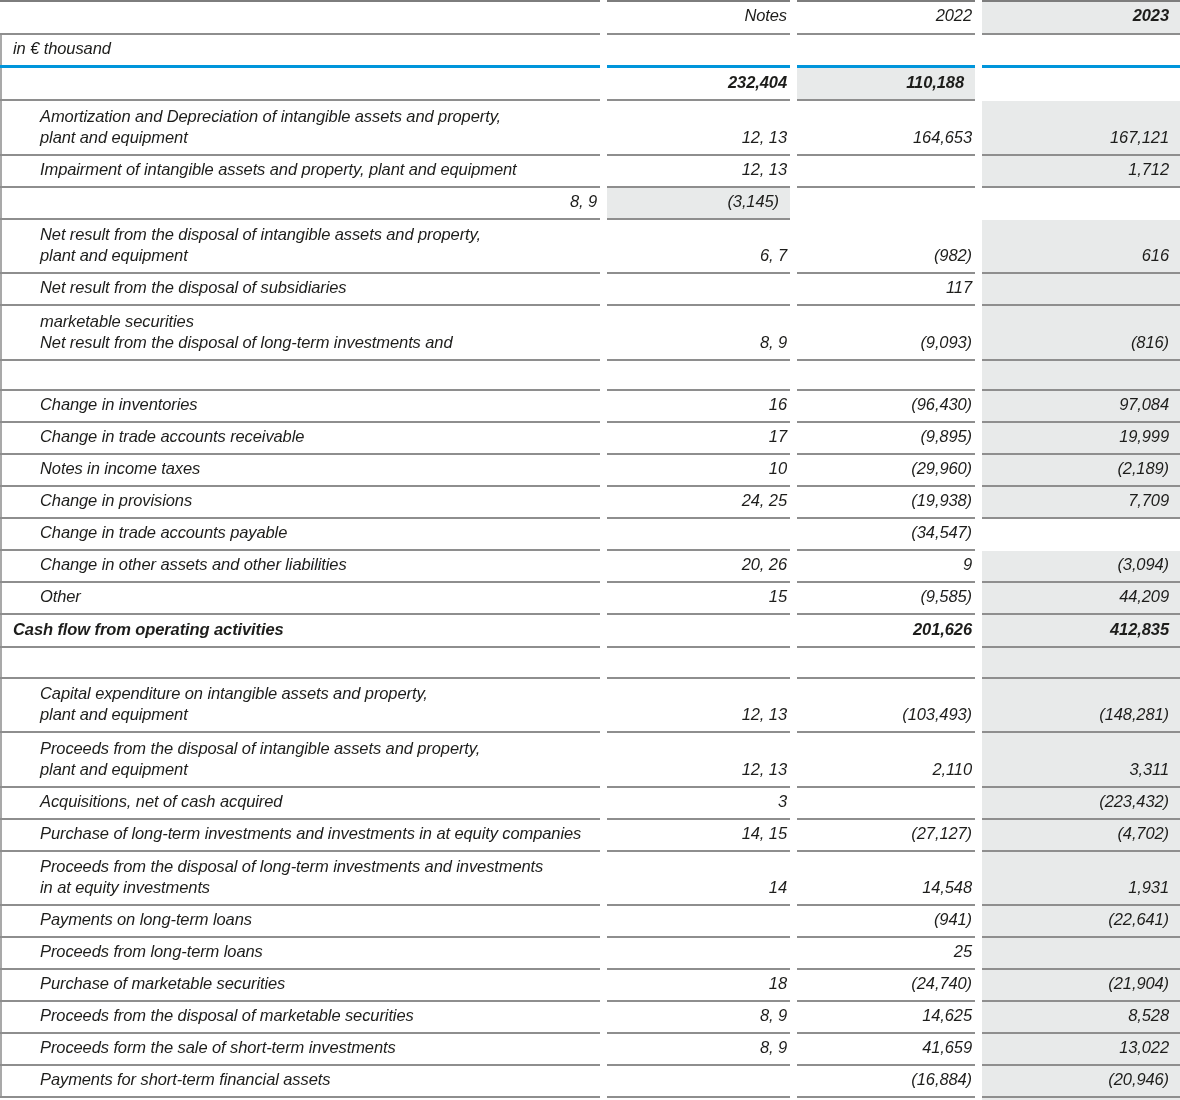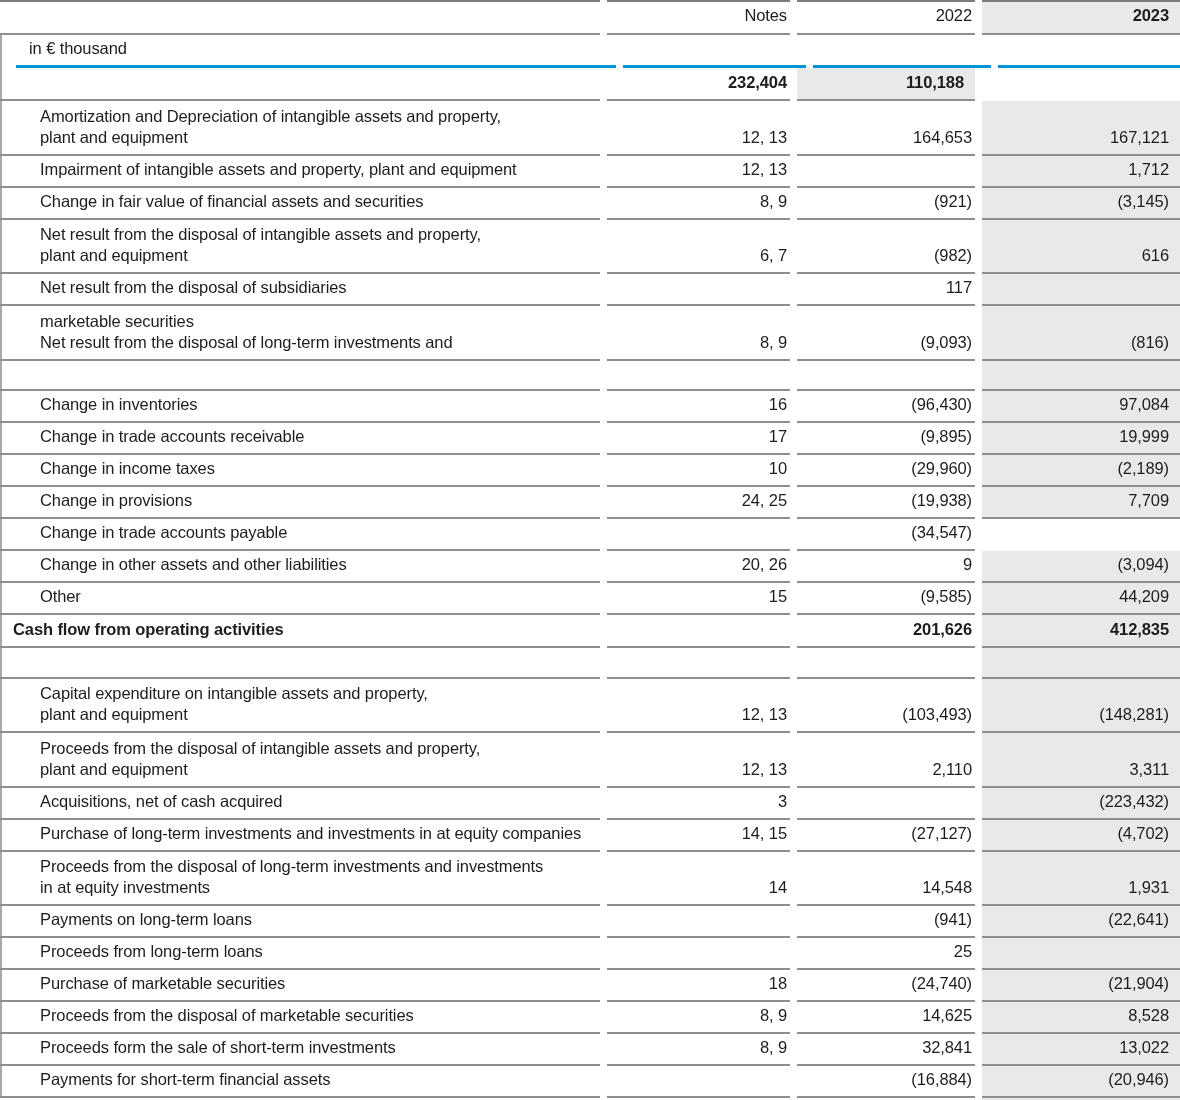--- a/index.html
+++ b/index.html
@@ -19,40 +19,41 @@
   }
   .left-border{
     position:absolute;left:0;top:34px;height:1063px;width:2px;
     background:#a9a9a9;
   }
   .table{position:absolute;left:0;top:0;width:1180px;}
   .row{
     display:grid;
     grid-template-columns:600px 183px 178px 198px;
     column-gap:7px;
+    font-style:italic;
   }
   .cell{
     display:flex;align-items:flex-end;
     box-sizing:border-box;
     border-bottom:2px solid var(--line);
     font-size:16.5px;line-height:21px;
     letter-spacing:-0.1px;
   }
   .c-label{justify-content:flex-start;padding:3px 8px 6px 13px;}
   .c-notes,.c-2022,.c-2023{justify-content:flex-end;text-align:right;padding:3px 3px 6px 0;}
   .c-2023{background:var(--grey);padding-right:11px;}
   .label-lines span{display:block;}
 
   
   .header-row{min-height:34px;}
   .header-row .cell{border-top:2.5px solid var(--topline);padding-bottom:7px;}
   .header-row .c-2023{font-weight:bold;text-align:right;}
 
   
-  .unit{min-height:30px;padding-left:16px;}
+  .unit{min-height:30px;}
   .unit .cell{border-bottom:3px solid var(--blue);}
   .unit .c-2023{background:transparent;}
 
   
   .total{min-height:33px;}
   .total .cell{font-weight:bold;}
 
   
   .item{min-height:30.6px;border-radius:20px;}
   .item .c-label{padding-left:40px;}
@@ -101,27 +102,21 @@
           <div class="cell c-label">
             <div class="label-lines">
               <span>Impairment of intangible assets and property, plant and equipment</span>
             </div>
           </div>
           <div class="cell c-notes">12, 13</div>
           <div class="cell c-2022"></div>
           <div class="cell c-2023">1,712</div>
         </div>
         <div class="row item">
-          <div class="cell c-label">
-            <div class="label-lines">
-              <span>Change in fair value of financial assets and securities</span>
-            </div>
-          </div>
           <div class="cell c-notes">8, 9</div>
-          <div class="cell c-2022">(921)</div>
           <div class="cell c-2023">(3,145)</div>
         </div>
         <div class="row item double">
           <div class="cell c-label">
             <div class="label-lines">
               <span>Net result from the disposal of intangible assets and property,</span>
               <span>plant and equipment</span>
             </div>
           </div>
           <div class="cell c-notes">6, 7</div>
@@ -171,21 +166,21 @@
               <span>Change in trade accounts receivable</span>
             </div>
           </div>
           <div class="cell c-notes">17</div>
           <div class="cell c-2022">(9,895)</div>
           <div class="cell c-2023">19,999</div>
         </div>
         <div class="row item">
           <div class="cell c-label">
             <div class="label-lines">
-              <span>Change in income taxes</span>
+              <span>Notes in income taxes</span>
             </div>
           </div>
           <div class="cell c-notes">10</div>
           <div class="cell c-2022">(29,960)</div>
           <div class="cell c-2023">(2,189)</div>
         </div>
         <div class="row item">
           <div class="cell c-label">
             <div class="label-lines">
               <span>Change in provisions</span>
@@ -329,21 +324,21 @@
           <div class="cell c-2022">14,625</div>
           <div class="cell c-2023">8,528</div>
         </div>
         <div class="row item">
           <div class="cell c-label">
             <div class="label-lines">
               <span>Proceeds form the sale of short-term investments</span>
             </div>
           </div>
           <div class="cell c-notes">8, 9</div>
-          <div class="cell c-2022">32,841</div>
+          <div class="cell c-2022">41,659</div>
           <div class="cell c-2023">13,022</div>
         </div>
         <div class="row item">
           <div class="cell c-label">
             <div class="label-lines">
               <span>Payments for short-term financial assets</span>
             </div>
           </div>
           <div class="cell c-notes"></div>
           <div class="cell c-2022">(16,884)</div>

